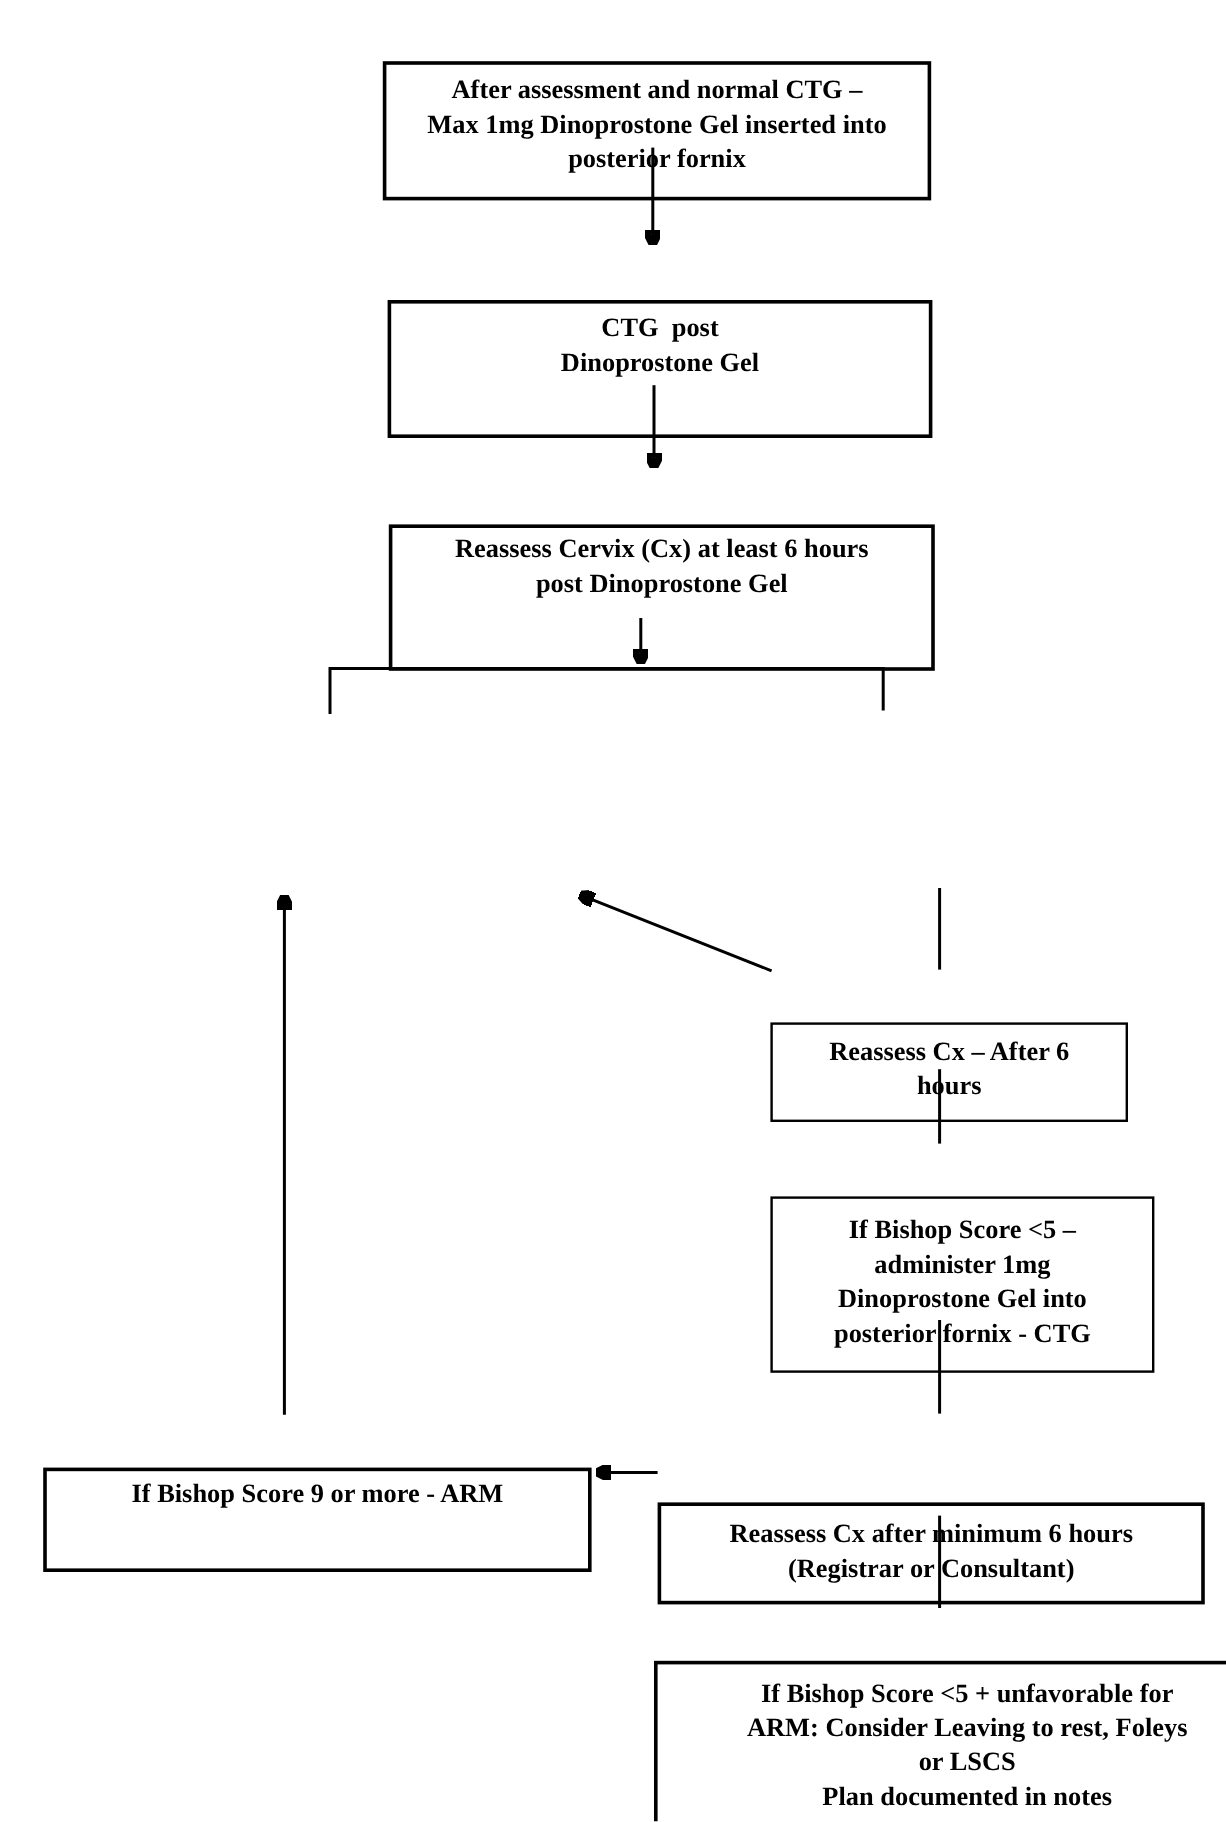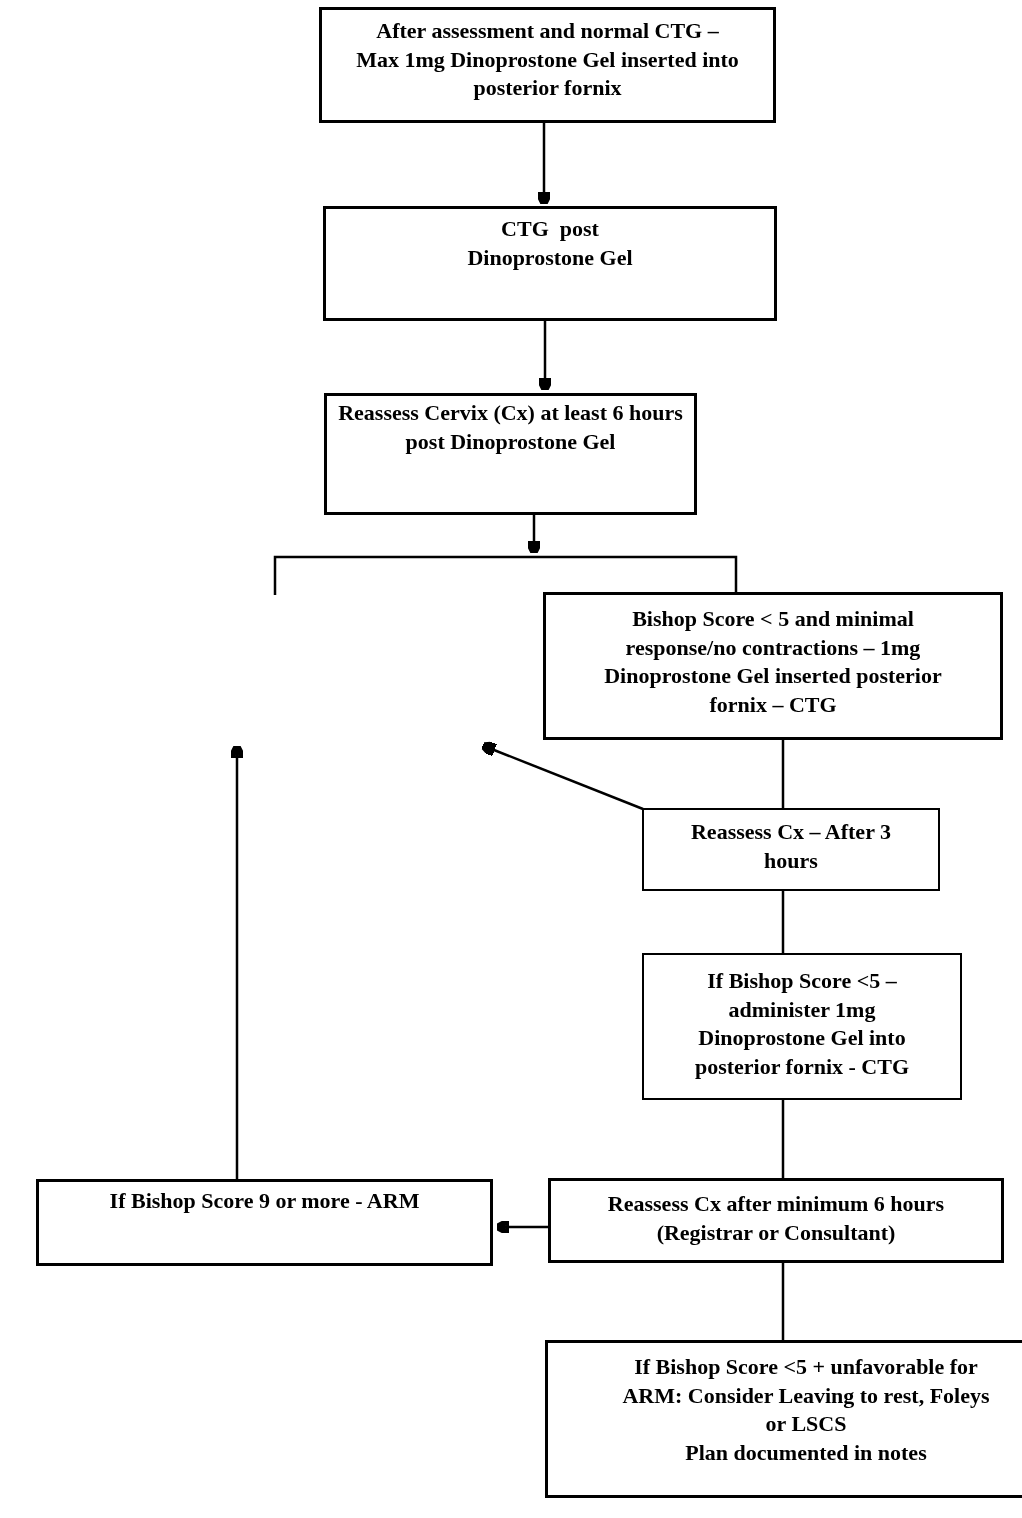--- a/index.html
+++ b/index.html
@@ -32,31 +32,32 @@
     position: absolute;
     box-sizing: border-box;
     border: 3px solid #000000;
     background: transparent;
     text-align: center;
     font-weight: bold;
     font-size: 22px;
     line-height: 28.5px;
     white-space: pre-wrap;
     color: #000000;
+    margin-top: 44px;
   }
   .node.thin { border-width: 2px; }
   .n1  { left: 319px; top: 7px;    width: 457px; height: 116px; padding-top: 7px;  }
   .n2  { left: 323px; top: 206px;  width: 454px; height: 115px; padding-top: 6px;  }
-  .n3  { left: 324px; top: 393px;  width: 373px; height: 122px; padding-top: 3px;  }
+  .n3  { left: 324px; top: 393px;  width: 455px; height: 122px; padding-top: 3px;  }
   .n4  { left: 18px;  top: 595px;  width: 457px; height: 146px; padding-top: 10px; }
   .n5  { left: 543px; top: 592px;  width: 460px; height: 148px; padding-top: 10px; }
   .n6  { left: 642px; top: 808px;  width: 298px; height: 83px;  padding-top: 8px;  }
   .n7  { left: 642px; top: 953px;  width: 320px; height: 147px; padding-top: 12px; font-family: Liberation Serif, serif; }
   .n8  { left: 36px;  top: 1179px; width: 457px; height: 87px;  padding-top: 5px;  }
-  .n9  { left: 548px; top: 1178px; width: 456px; height: 85px;  padding-top: 9px;  }
+  .n9  { left: 548px; top: 1208px; width: 456px; height: 85px;  padding-top: 9px;  }
   .n10 { left: 545px; top: 1340px; width: 522px; height: 158px; padding-top: 10px; }
 </style>
 </head>
 <body>
 
 <div class="canvas">
 
   <svg class="connectors" viewBox="0 0 1022 1518" xmlns="http://www.w3.org/2000/svg">
     <defs>
       <marker id="ah" markerWidth="5" markerHeight="5" refX="4.5" refY="2.5" orient="auto" markerUnits="strokeWidth">
@@ -80,26 +81,22 @@
 Max 1mg Dinoprostone Gel inserted into
 posterior fornix</div>
 
   <div class="node n2">CTG  post
 Dinoprostone Gel</div>
 
   <div class="node n3">Reassess Cervix (Cx) at least 6 hours
 post Dinoprostone Gel</div>
 
 
-  <div class="node n5">Bishop Score &lt; 5 and minimal
-response/no contractions – 1mg
-Dinoprostone Gel inserted posterior
-fornix – CTG</div>
 
-  <div class="node n6 thin">Reassess Cx – After 3
+  <div class="node n6 thin">Reassess Cx – After 6
 hours</div>
 
   <div class="node n7 thin">If Bishop Score &lt;5 –
 administer 1mg
 Dinoprostone Gel into
 posterior fornix - CTG</div>
 
   <div class="node n8">If Bishop Score 9 or more - ARM</div>
 
   <div class="node n9">Reassess Cx after minimum 6 hours

